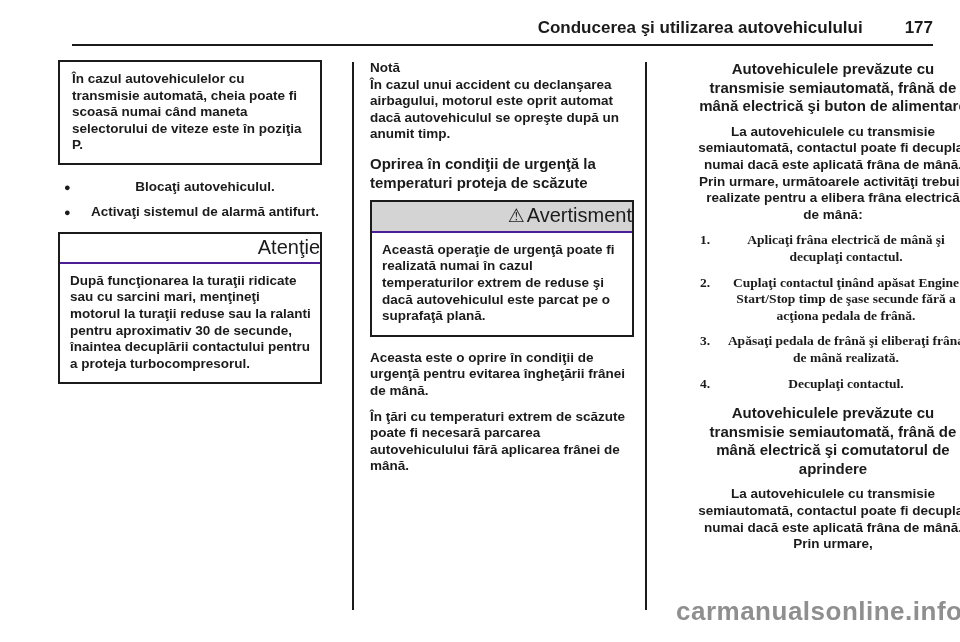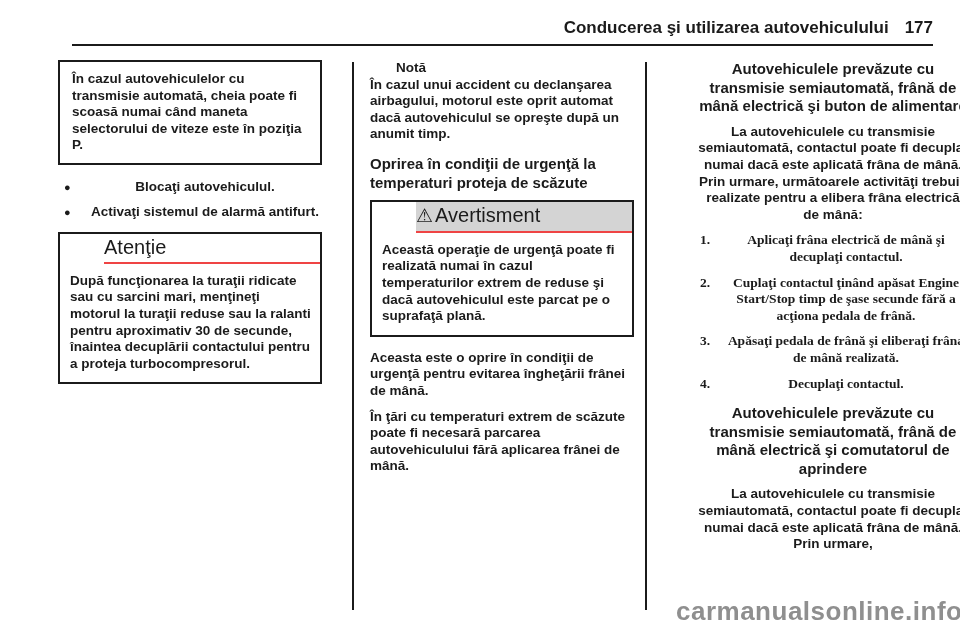--- a/index.html
+++ b/index.html
@@ -7,21 +7,21 @@
     position:relative;
     width:960px;height:642px;
     background:#ffffff;
     font-family:"Liberation Sans", sans-serif;
     color:#1b1b1b;
     overflow:hidden;
   }
   
   .hdr{
     position:absolute;top:18px;right:27px;
-    display:flex;align-items:baseline;gap:16px;
+    display:flex;align-items:baseline;gap:42px;
     font-size:17px;font-weight:bold;
   }
   .hdr-rule{
     position:absolute;left:72px;right:27px;top:44px;
     height:2px;background:#1b1b1b;
   }
   
   .col{position:absolute;top:60px;font-size:13.5px;font-weight:bold;line-height:16.6px;}
   .col1{left:58px;width:264px;}
   .col2{left:370px;width:264px;}
@@ -46,37 +46,36 @@
     text-align:center;
   }
   ul.bullets li::before{
     content:"●";
     position:absolute;left:6px;top:0;
     font-size:11px;
   }
   
   .alert-box{border:2px solid #1b1b1b;margin-bottom:13px;}
   .alert-box .alert-hd{
-    border-bottom:2px solid #ef4444;
-    text-align:left;
+    border-bottom:2px solid #4c1d95;
+    text-align:right;
     font-size:20px;font-weight:400;
     padding:5px 0 6px 0;
     background:#ffffff;
-    margin-left:44px;
   }
   .alert-box .alert-hd.gray{background:#d4d4d4;}
   .alert-box .alert-bd{padding:9px 8px 10px 10px;}
   .warn-tri{font-size:19px;margin-right:2px;font-weight:400;}
   
   .sec-hd{
     font-size:15px;font-weight:bold;line-height:18.6px;
     margin:12px 0 8px 0;
   }
   .sec-hd.first{margin-top:0;}
-  .note-label{margin-bottom:0;margin-left:26px;}
+  .note-label{margin-bottom:0;}
   
   ol.steps{list-style:none;counter-reset:stp;margin:4px 0 0 0;padding:0;font-family:Liberation Serif, serif;}
   ol.steps li{
     position:relative;counter-increment:stp;
     padding-left:26px;margin-bottom:9px;
   }
   ol.steps li::before{
     content:counter(stp) ".";
     position:absolute;left:2px;top:0;font-weight:bold;
   }

